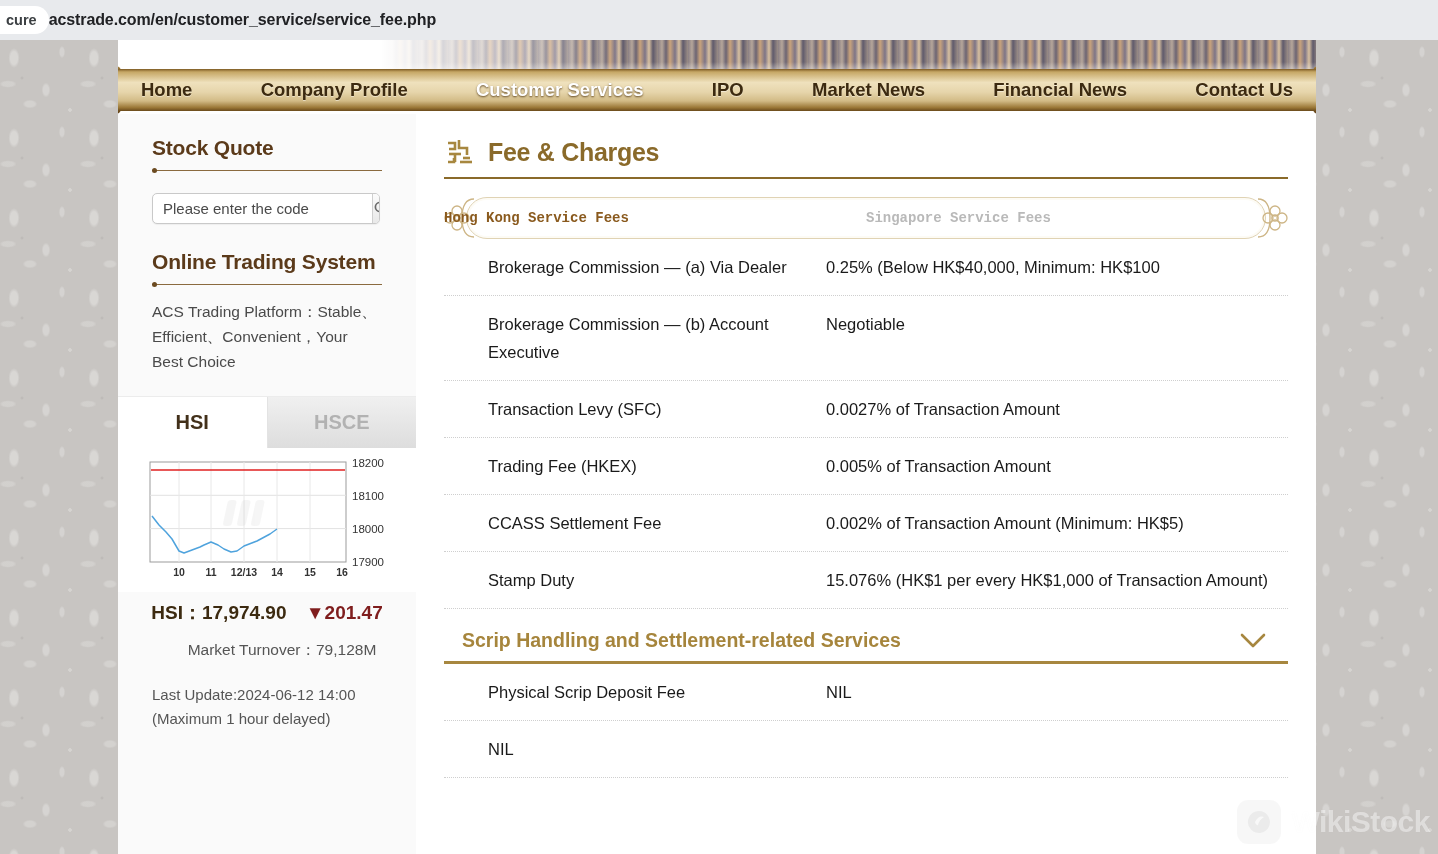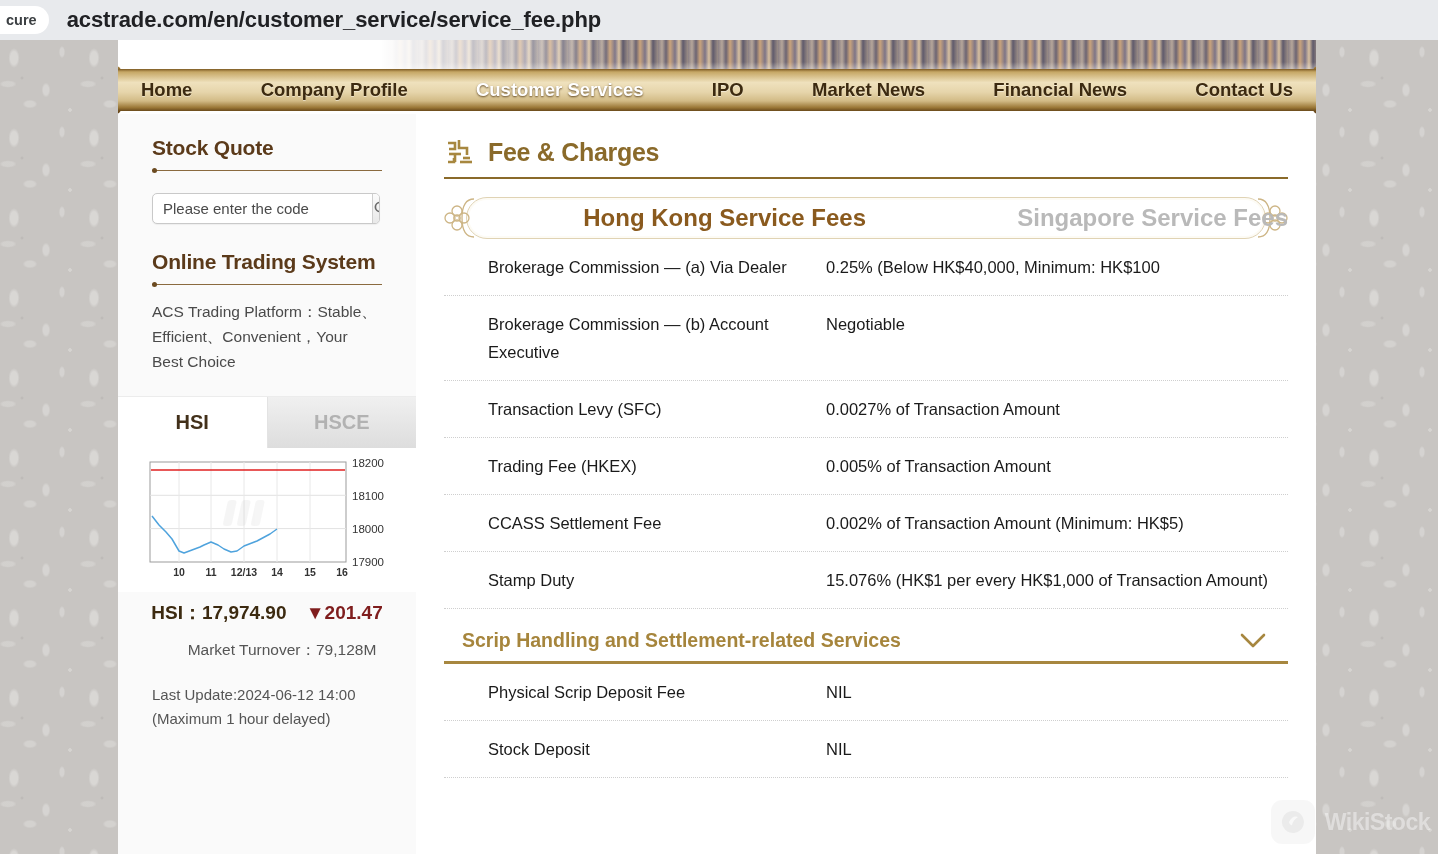--- a/index.html
+++ b/index.html
@@ -33,21 +33,21 @@
     display: flex; align-items: center; font-weight: bold;
   }
   #security-chip {
     margin-left: -18px;
     background: #fff; color: #3c4043;
     border-radius: 14px; height: 28px;
     display: flex; align-items: center;
     padding: 0 12px 0 24px; font-size: 14.5px;
   }
   #url-text {
-    margin-left: 18px; font-size: 22px; color: #202124;
+    font-size: 16px; color: #202124;
     letter-spacing: -.1px; white-space: nowrap;
   }
 
   
   #page {
     position: absolute; left: 118px; top: 40px;
     width: 1198px; height: 814px;
     background: #ffffff; z-index: 10;
     overflow: hidden;
   }
@@ -182,22 +182,22 @@
     position: absolute; left: 22px; right: 22px; top: 0; bottom: 0;
     border: 1px solid #e0d3b4; border-radius: 21px; background: #fff;
     box-shadow: inset 0 0 0 2px #fdfbf5;
   }
   .tab-orn {
     position: absolute; top: -3px; width: 40px; height: 48px; z-index: 3;
   }
   .tab-orn.left { left: 0; }
   .tab-orn.right { right: 0; }
   .fee-tab {
-    position: relative; z-index: 4; flex: 1; text-align: right;
-    font-size: 24px; font-weight: bold; cursor: pointer;
+    position: relative; z-index: 4; flex: 1; text-align: left;
+    font-size: 14px; font-weight: bold; cursor: pointer; font-family: Liberation Mono, monospace;
   }
   .fee-tab.active { color: #8a5a1e; }
   .fee-tab.inactive { color: #b9b9b9; }
 
   .sec-head {
     margin-top: 20px; display: flex; align-items: center; justify-content: space-between;
     padding: 0 22px 9px 18px; border-bottom: 3px solid #a7873f;
   }
   .sec-title { font-size: 19.5px; font-weight: bold; color: #a6853c; }
   .fee-row {
@@ -212,21 +212,21 @@
   #watermark {
     position: absolute; right: 8px; bottom: 10px;
     display: flex; align-items: center; gap: 10px; z-index: 40;
     opacity: .55; pointer-events: none;
   }
   #wm-logo {
     width: 44px; height: 44px; border-radius: 11px; background: #f2f2f2;
     display: flex; align-items: center; justify-content: center;
   }
   #wm-text {
-    font-size: 23px; font-weight: bold; color: rgba(255,255,255,.78);
+    font-size: 30px; font-weight: bold; color: rgba(255,255,255,.78);
     letter-spacing: -.5px; text-shadow: 0 0 2px rgba(0,0,0,.04);
   }
 </style>
 </head>
 <body>
 
 <div id="bg-pattern"></div>
 
 <div id="urlbar">
   <div id="security-chip">
@@ -409,21 +409,20 @@
         <svg width="26" height="15" viewBox="0 0 26 15">
           <polyline points="2,2 13,13 24,2" fill="none" stroke="#a7873f" stroke-width="2.6" stroke-linecap="round" stroke-linejoin="round"></polyline>
         </svg>
       </div>
 
       <div class="fee-row">
         <div class="fee-name">Physical Scrip Deposit Fee</div>
         <div class="fee-value">NIL</div>
       </div>
       <div class="fee-row">
-        <div class="fee-name">Stock Deposit</div>
         <div class="fee-value">NIL</div>
       </div>
 
     </div>
   </div>
 </div>
 
 <div id="watermark">
   <div id="wm-logo">
     <svg width="28" height="28" viewBox="0 0 28 28">

